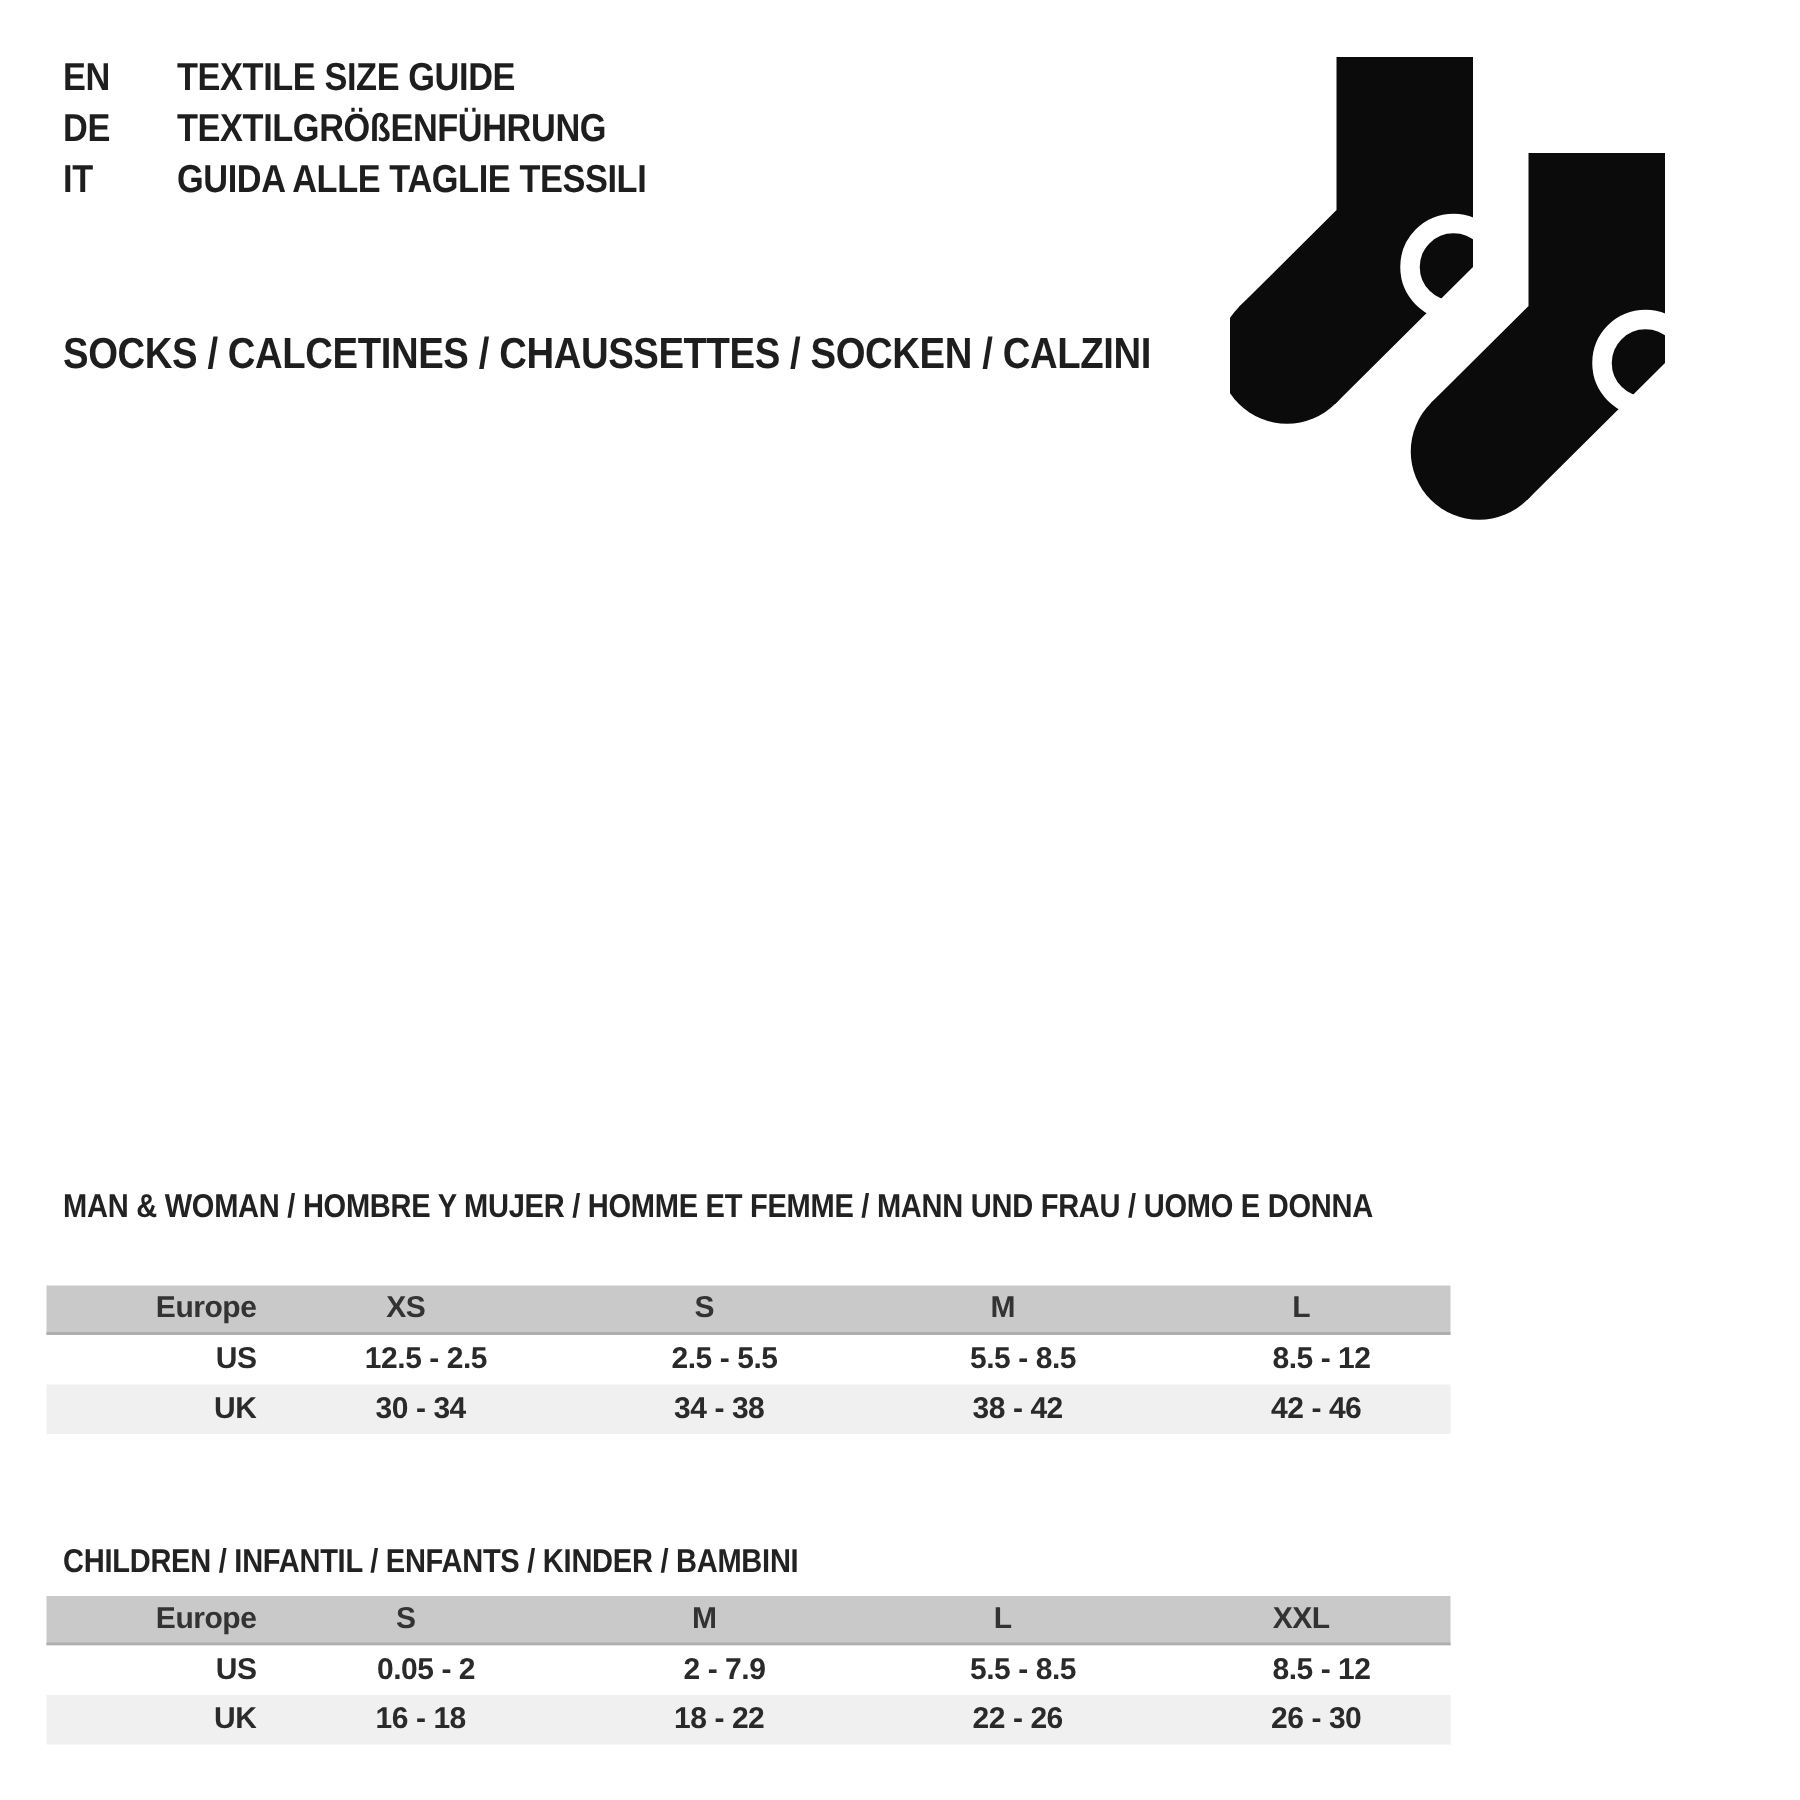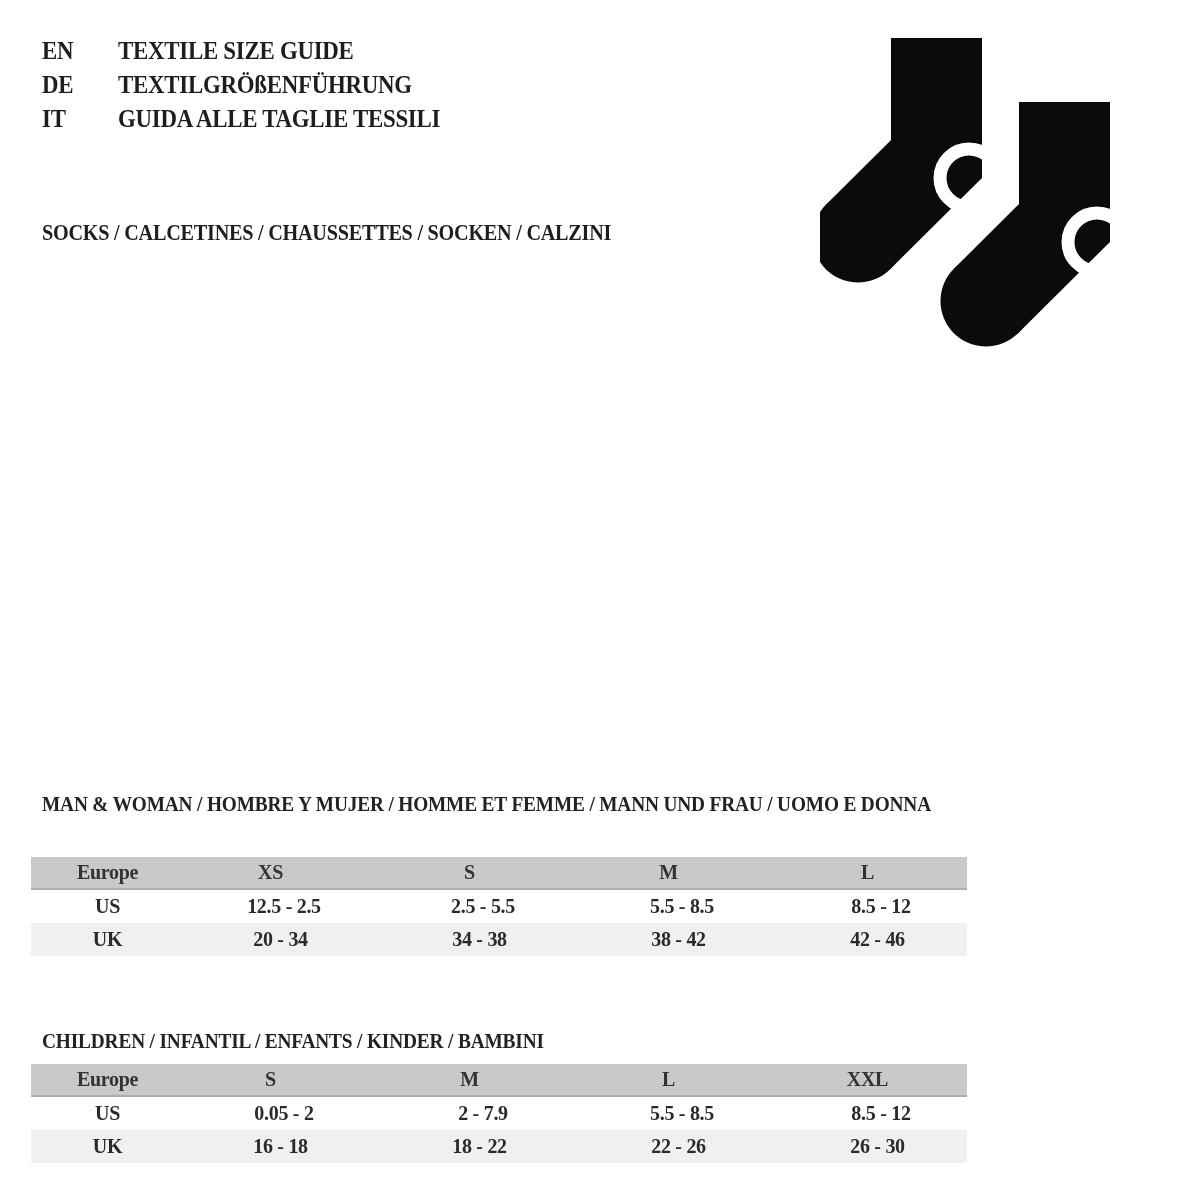--- a/index.html
+++ b/index.html
@@ -2,21 +2,21 @@
 <html><head>
 <meta charset="utf-8">
 <style>
   html, body { margin: 0; padding: 0; background: #ffffff; }
   .page {
     position: relative;
     width: 1200px;
     height: 1200px;
     background: #ffffff;
     overflow: hidden;
-    font-family: Liberation Serif, serif;
+    font-family: Liberation Sans, sans-serif;
     color: #1e1e1e;
   }
   .cond {
     display: inline-block;
     transform: scaleX(0.88);
     transform-origin: 0 60%;
     white-space: nowrap;
   }
   
   .lang-list {
@@ -33,21 +33,21 @@
   .lang-code, .lang-label {
     font-size: 26px;
     font-weight: bold;
     letter-spacing: -0.3px;
   }
   
   .category-line {
     position: absolute;
     left: 42px;
     top: 220px;
-    font-size: 23px;
+    font-size: 29px;
     font-weight: bold;
     letter-spacing: -0.3px;
   }
   
   .socks-icon {
     position: absolute;
     left: 820px;
     top: 30px;
     width: 320px;
     height: 325px;
@@ -85,21 +85,21 @@
   }
   .trow.row-a { background: #ffffff; height: 33px; gap: 27px; }
   .trow.row-b { background: #f0f0f0; height: 33px; gap: 20px; }
   .tcell {
     text-align: center;
     font-size: 20px;
     letter-spacing: -0.3px;
     overflow: hidden;
   }
   .tcell.first {
-    text-align: center;
+    text-align: right;
     padding-left: 13px;
   }
 </style>
 </head>
 <body>
 
 <div class="page">
 
   <div class="lang-list">
     <div class="lang-row">
@@ -145,21 +145,21 @@
     </div>
     <div class="trow row-a">
       <span class="tcell first">US</span>
       <span class="tcell">12.5 - 2.5</span>
       <span class="tcell">2.5 - 5.5</span>
       <span class="tcell">5.5 - 8.5</span>
       <span class="tcell">8.5 - 12</span>
     </div>
     <div class="trow row-b">
       <span class="tcell first">UK</span>
-      <span class="tcell">20 - 34</span>
+      <span class="tcell">30 - 34</span>
       <span class="tcell">34 - 38</span>
       <span class="tcell">38 - 42</span>
       <span class="tcell">42 - 46</span>
     </div>
   </div>
 
   <div class="section-title title-children">
     <span class="cond">CHILDREN / INFANTIL / ENFANTS / KINDER / BAMBINI</span>
   </div>
   <div class="size-table table-children">

